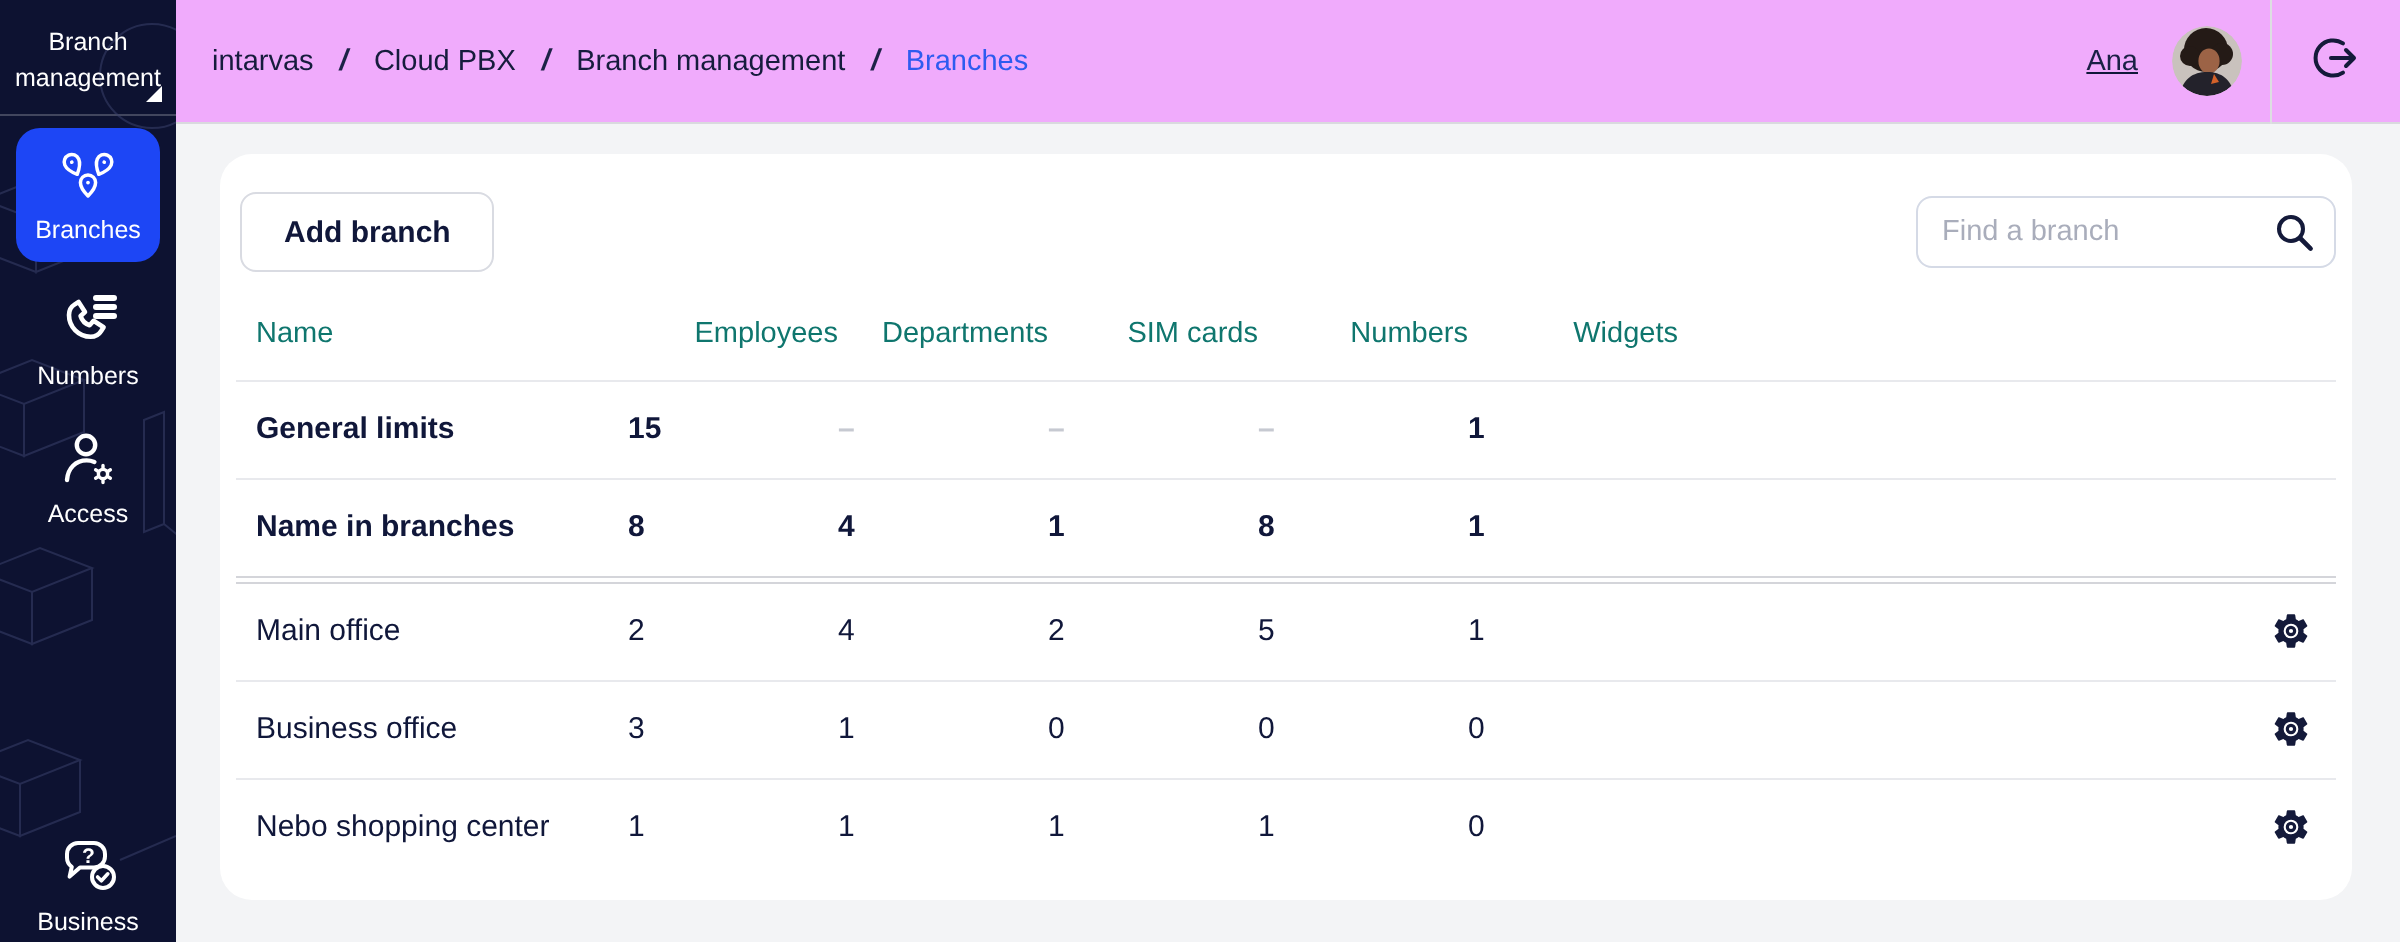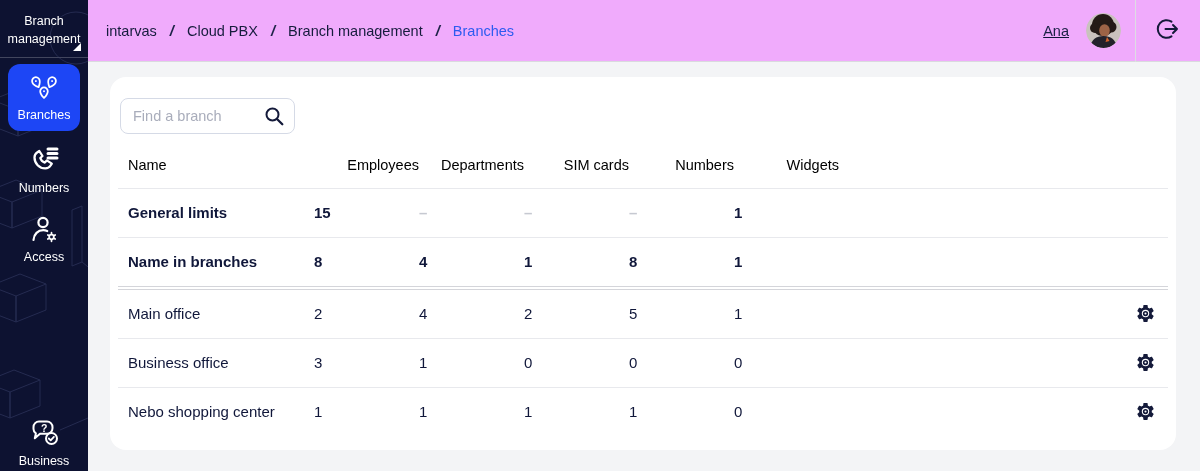--- a/index.html
+++ b/index.html
@@ -59,34 +59,34 @@
     position:absolute; left:110px; top:77px; width:1066px; height:373px;
     background:#fff; border-radius:16px; padding:19px 8px 0 8px; overflow:hidden;
   }
   .toolbar { display:flex; align-items:flex-start; justify-content:space-between; padding:0 0 0 2px; }
   .add-btn {
     height:40px; padding:0 21px; background:#fff; border:1px solid #d9dbe2; border-radius:8px;
     font-family:"Liberation Sans",sans-serif; font-size:15px; font-weight:700; color:#10173a; cursor:pointer;
   }
   .search-wrap { position:relative; margin-top:2px; }
   .search-input {
-    width:175px; height:36px; border:1px solid #d5dae6; border-radius:8px;
+    width:210px; height:36px; border:1px solid #d5dae6; border-radius:8px;
     padding:0 38px 0 12px; font-family:"Liberation Sans",sans-serif; font-size:14.5px; color:#10173a;
     background:#fff; outline:none;
   }
   .search-input::placeholder { color:#a9adbb; }
   .search-icon { position:absolute; right:10px; top:7px; cursor:pointer; }
 
   
   table { width:100%; border-collapse:collapse; margin-top:10px; table-layout:fixed; }
   col.c-name { width:196px; }
   col.c-num { width:105px; }
   col.c-set { width:auto; }
   th {
-    font-weight:400; font-size:14.5px; color:#000000; text-align:right;
+    font-weight:400; font-size:14.5px; color:#0f766e; text-align:right;
     padding:13px 0 15px; border-bottom:1px solid #e8e9ed; white-space:nowrap;
   }
   th:first-child { text-align:left; padding-left:10px; }
   td { font-size:15px; color:#10173a; text-align:left; padding:15px 0 16px; white-space:nowrap; }
   td:first-child { text-align:left; padding-left:10px; }
   tr.bold td { font-weight:700; }
   tr.row-border td { border-bottom:1px solid #e8e9ed; }
   tr.total-border td { border-bottom:1px solid #d4d5da; }
   tr.dsep td { padding:0; height:3px; border-bottom:1px solid #d4d5da; }
   td.dash { color:#c6c9d1; }
@@ -214,20 +214,21 @@
           <path d="M16.5 5.7A8.8 8.8 0 1 0 16.5 20.3"></path>
           <path d="M10.5 13h11.5 M18 9l4 4-4 4"></path>
         </svg>
       </span>
     </button>
   </div>
 </header>
 
 <main class="card">
   <div class="toolbar">
+    <button class="add-btn">Add branch</button>
     <div class="search-wrap">
       <input class="search-input" type="text" placeholder="Find a branch" style="">
       <span class="search-icon">
         <svg width="22" height="22" viewBox="0 0 22 22" fill="none" stroke="#141a3a" stroke-linecap="round">
           <circle cx="9.5" cy="9.5" r="6" stroke-width="2"></circle>
           <path d="M14 14l5.3 5.3" stroke-width="2.3"></path>
         </svg>
       </span>
     </div>
   </div>

